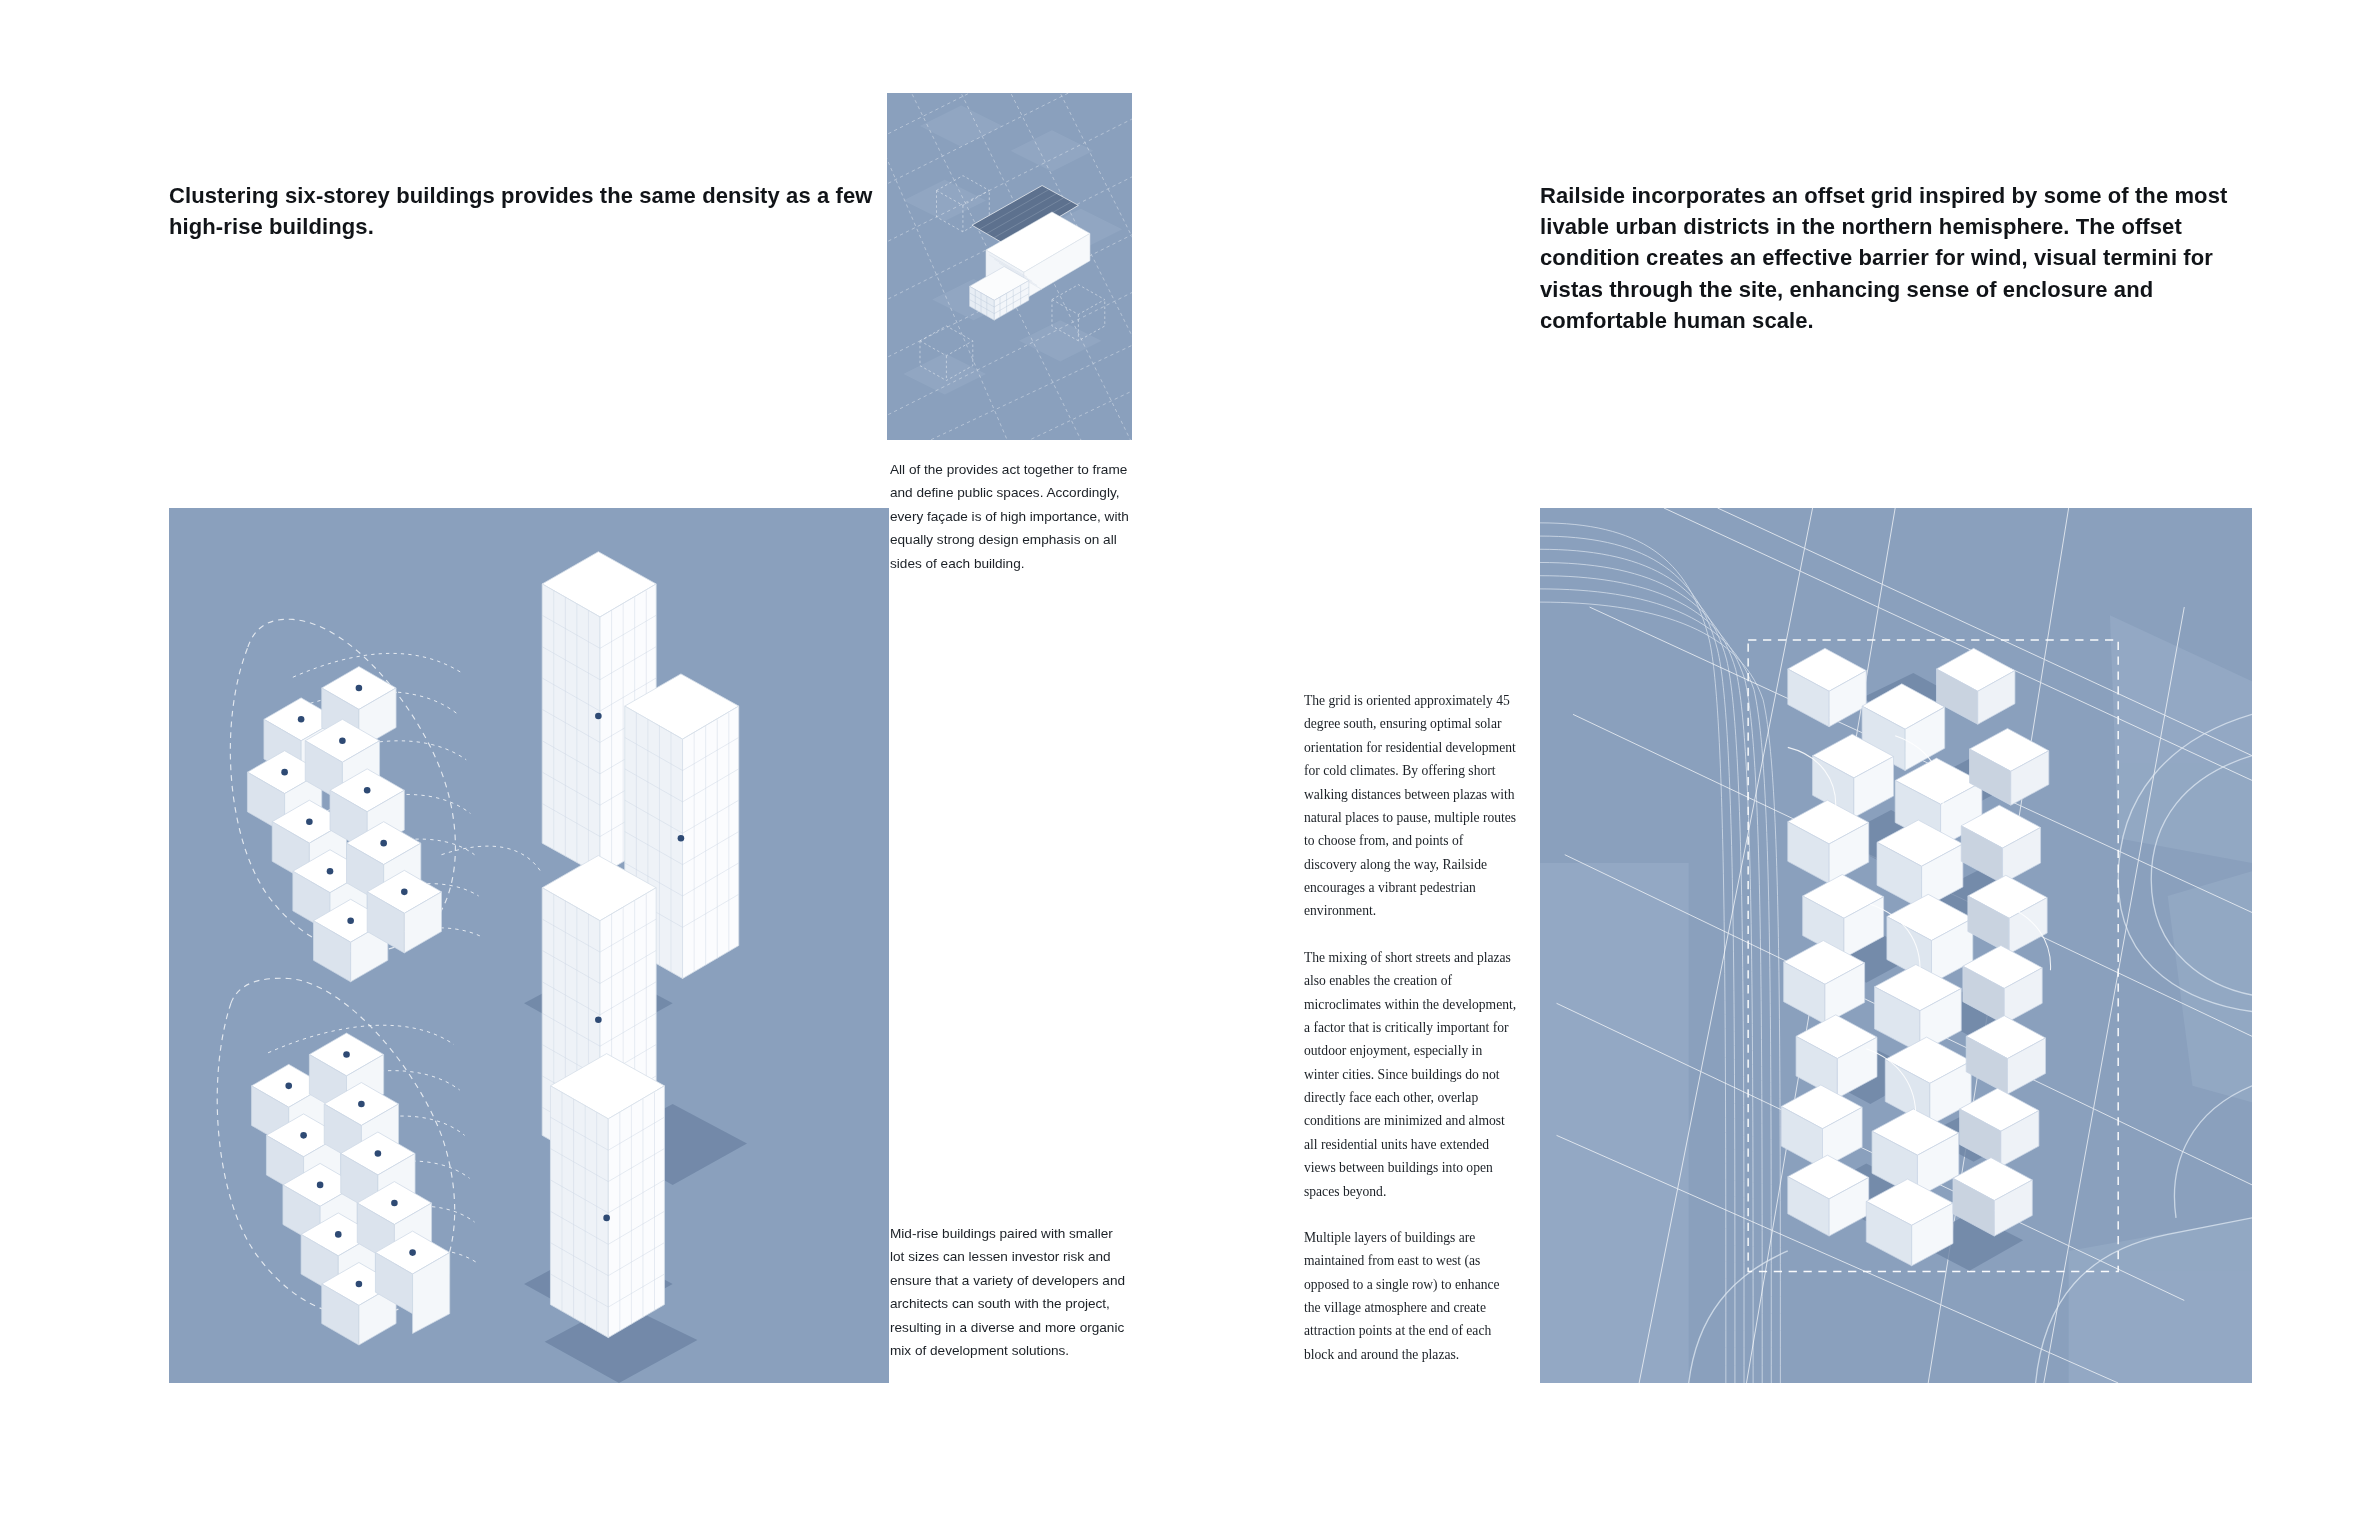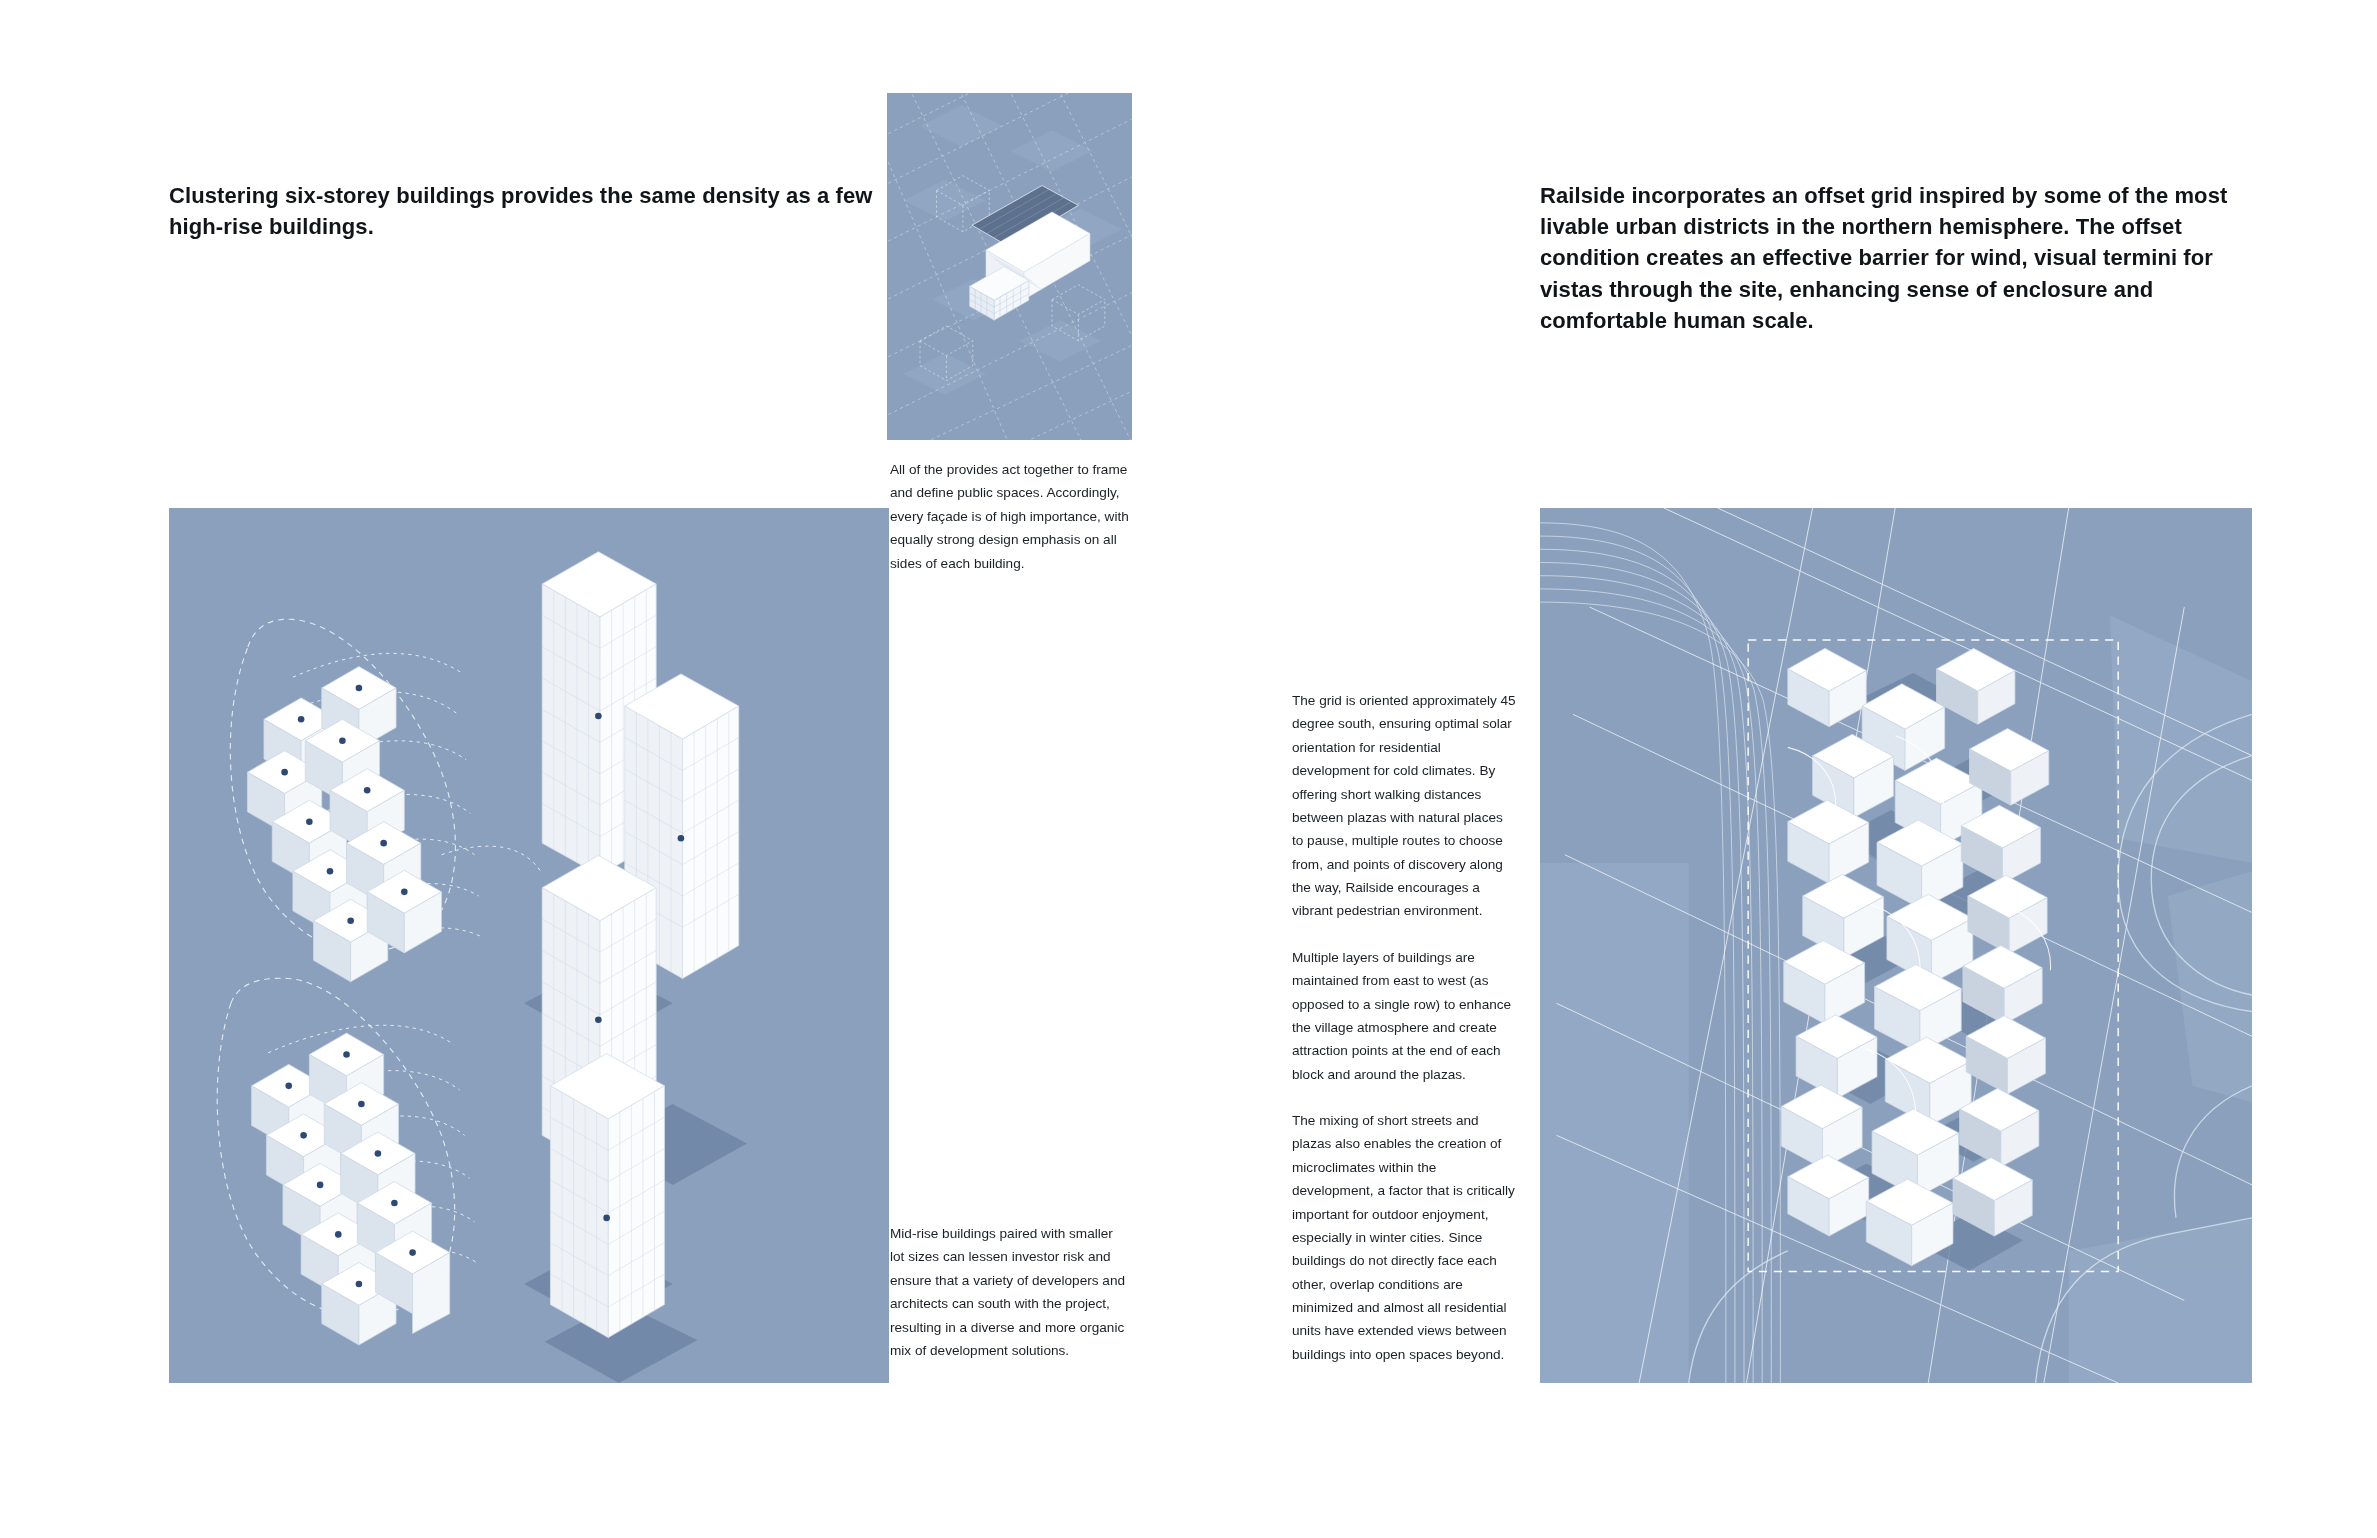--- a/index.html
+++ b/index.html
@@ -58,21 +58,22 @@
     left: 890px;
     top: 1222px;
     width: 239px;
   }
   #caption-right-col {
     left: 1292px;
     top: 689px;
     width: 225px;
   }
   #caption-right-col p {
-    margin: 0 0 23px 0;
+    margin: 0 0 23px 12px;
+    font-family: Liberation Serif, serif;
   }
   #caption-right-col p:last-child { margin-bottom: 0; }
 
   
   .figure {
     position: absolute;
     overflow: hidden;
     background: #8aa0bd;
   }
   #fig-top-small {
@@ -470,22 +471,22 @@
         <circle cx="520" cy="620" r="4"></circle>
           <circle cx="530" cy="860" r="4"></circle>
       </g>
     </svg>
   </div>
 
   <div class="caption" id="caption-bottom-left">Mid-rise buildings paired with smaller lot sizes can lessen investor risk and ensure that a variety of developers and architects can south with the project, resulting in a diverse and more organic mix  of development solutions.</div>
 
   <div class="caption" id="caption-right-col">
     <p>The grid is oriented approximately 45 degree south, ensuring optimal solar orientation for residential development for cold climates. By offering short walking distances between plazas with natural places to pause, multiple routes to choose from, and points of discovery along the way, Railside encourages a vibrant pedestrian environment.</p>
+    <p>The mixing of short streets and plazas also enables the creation of microclimates within the development, a factor that is critically important for outdoor enjoyment, especially in winter cities. Since buildings do not directly face each other, overlap conditions are minimized and almost all residential units have extended views between buildings into open spaces beyond.</p>
     <p>Multiple layers of buildings are maintained from east to west (as opposed to a single row) to enhance the village atmosphere and create attraction points at the end of each block and around the plazas.</p>
-    <p>The mixing of short streets and plazas also enables the creation of microclimates within the development, a factor that is critically important for outdoor enjoyment, especially in winter cities. Since buildings do not directly face each other, overlap conditions are minimized and almost all residential units have extended views between buildings into open spaces beyond.</p>
   </div>
 
   <div class="figure" id="fig-right-big">
     <svg class="fig-svg" viewBox="0 0 862 1060" preserveAspectRatio="none">
       <rect x="0" y="0" width="862" height="1060" fill="#8aa0bd"></rect>
 
       <g opacity="0.45">
         <polygon points="0,430 180,430 180,1060 0,1060" fill="#9db2cb"></polygon>
         <polygon points="690,130 862,210 862,430 700,400" fill="#9db2cb"></polygon>
         <polygon points="760,470 862,440 862,720 790,700" fill="#9db2cb"></polygon>

